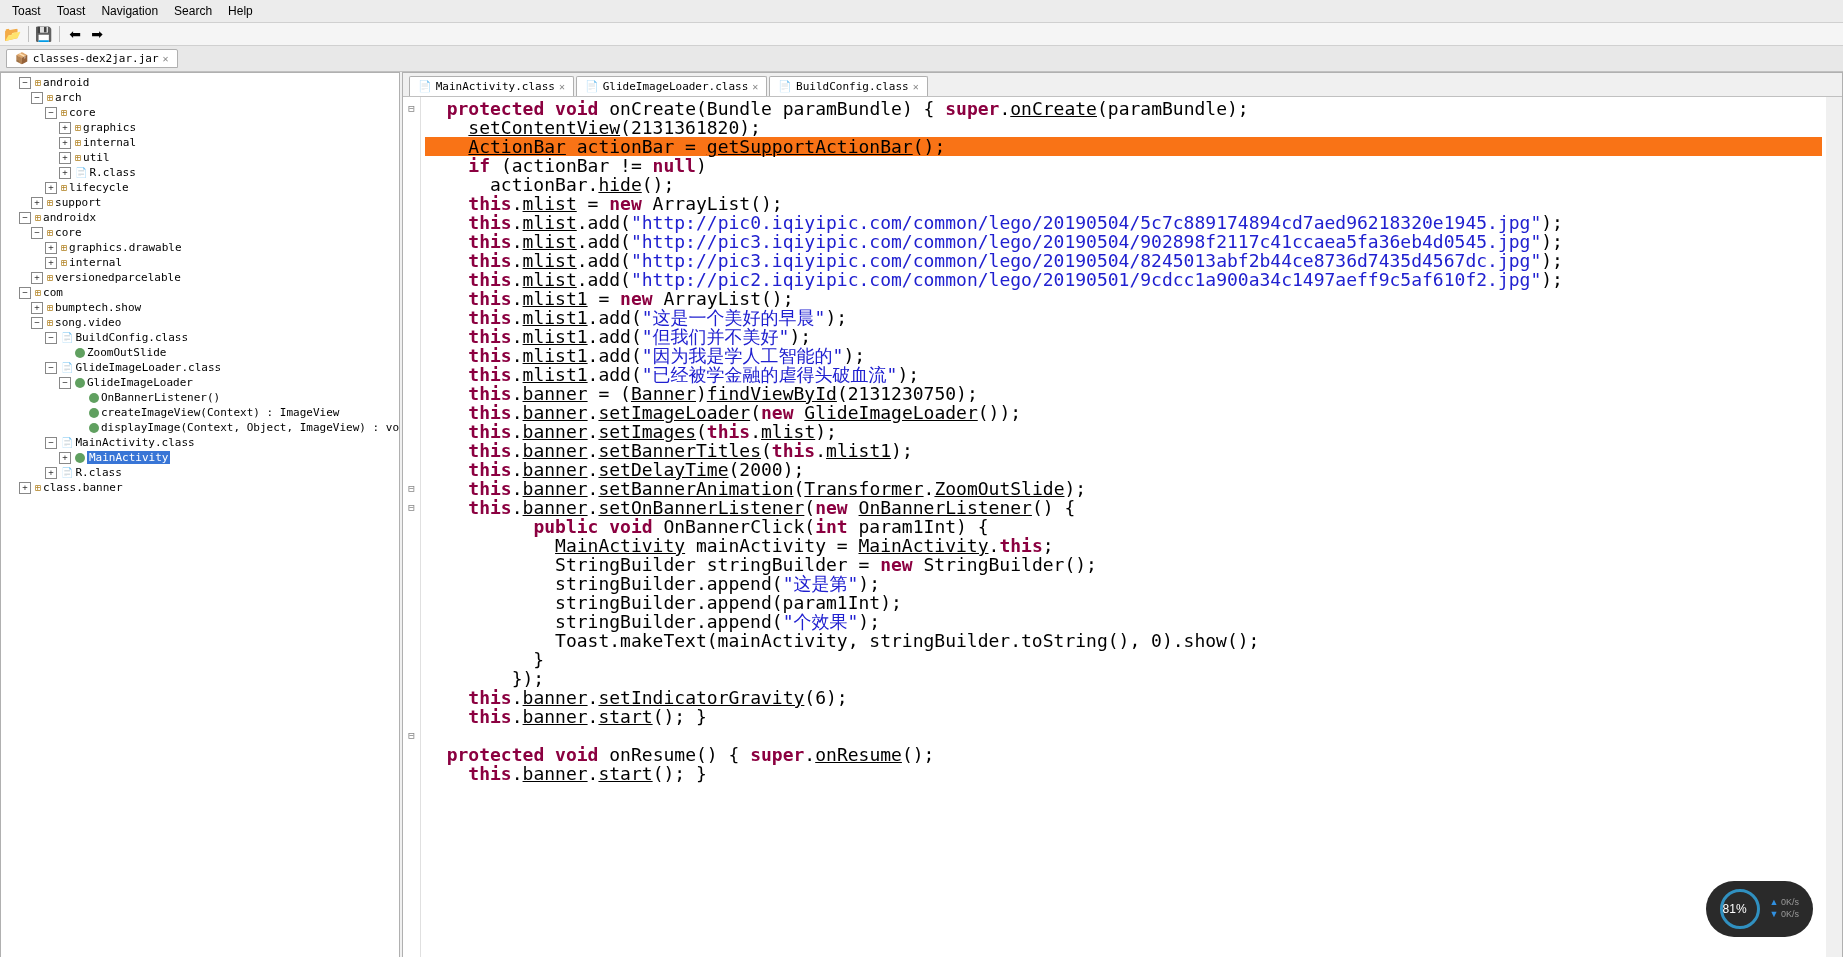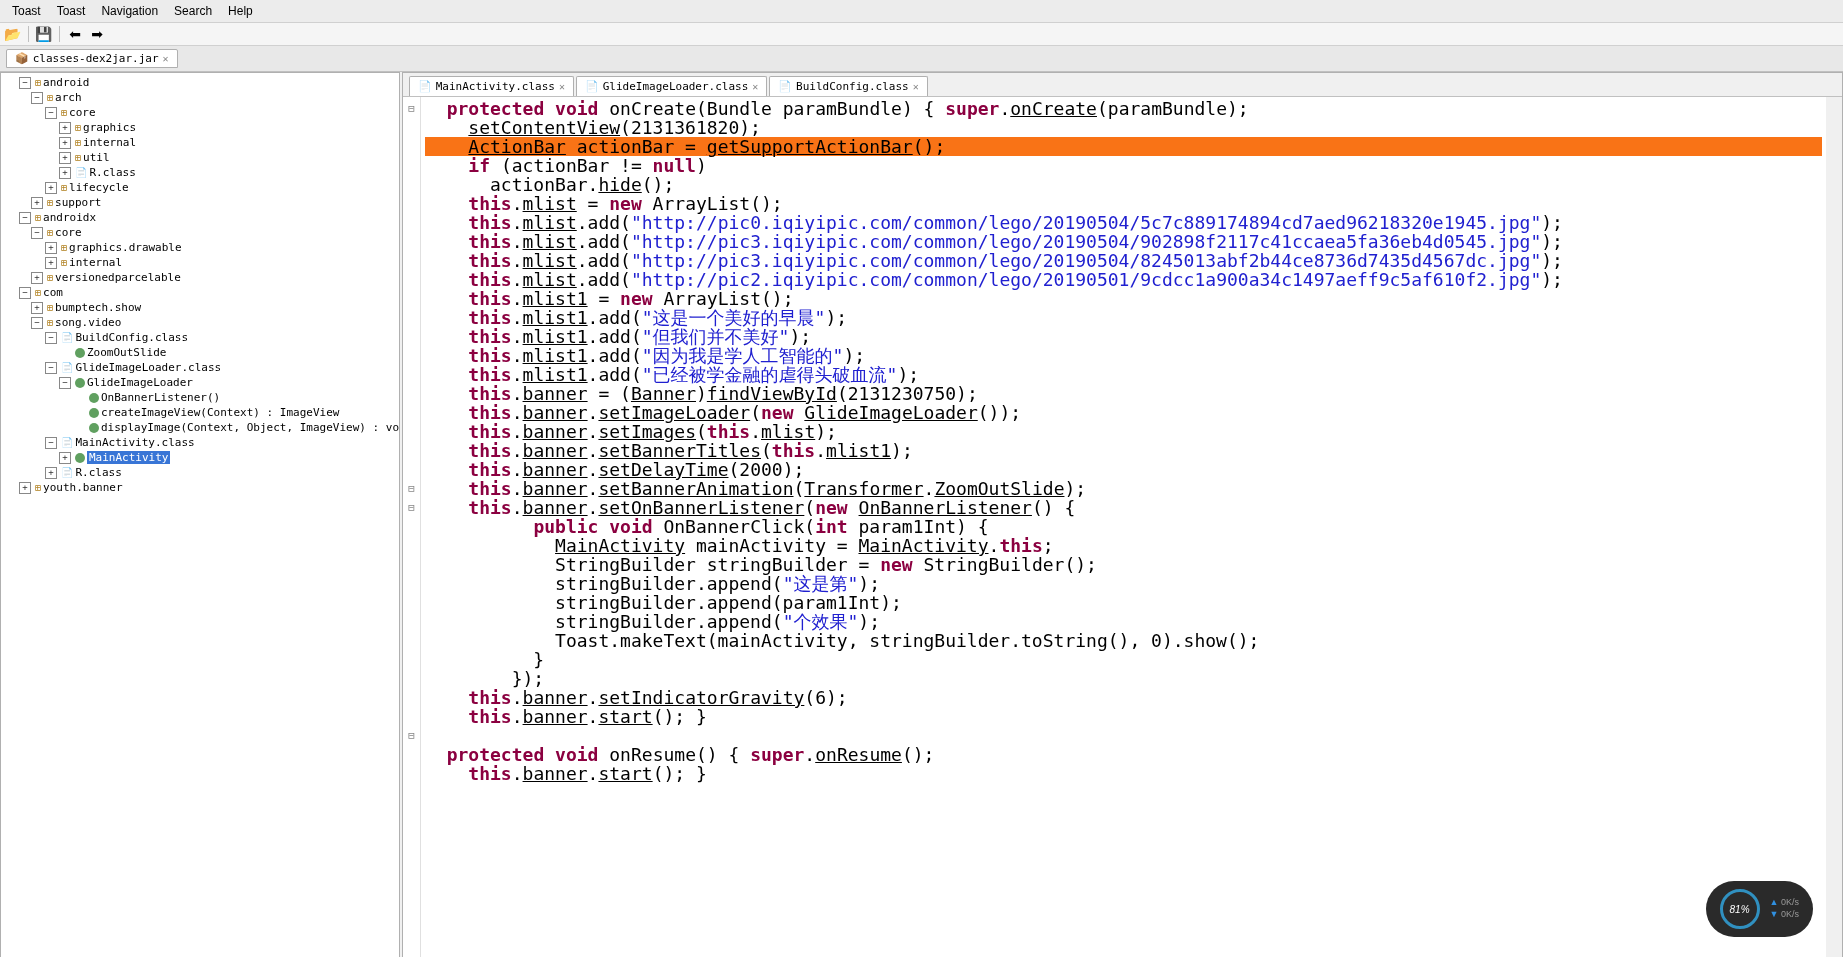--- a/index.html
+++ b/index.html
@@ -30,21 +30,21 @@
 .gutter { width: 18px; background: #fff; border-right: 1px solid #e0e0e0; font-family: monospace; font-size: 11px; color: #888; padding-top: 2px; }
 .gutter div { height: 19px; text-align: center; line-height: 19px; }
 .code-area { flex: 1; font-family: Consolas, monospace; font-size: 18px; white-space: pre; padding: 2px 4px; line-height: 19px; overflow: auto; }
 .kw { color: #8b0040; font-weight: bold; }
 .str { color: #2020d0; }
 .under { text-decoration: underline; }
 .ch { color: #2020d0; }
 .highlight-line { background: #f97316; }
 .scrollbar-v { width: 16px; background: #f0f0f0; }
 .widget { position: fixed; bottom: 20px; right: 30px; background: #2a2a2a; border-radius: 30px; padding: 8px 14px; display: flex; align-items: center; gap: 10px; color: #fff; font-size: 11px; }
-.widget-circle { width: 40px; height: 40px; border-radius: 50%; border: 3px solid #3090c0; display: flex; align-items: center; justify-content: center; font-size: 10px; font-style: italic; }
+.widget-circle { width: 40px; height: 40px; border-radius: 50%; border: 3px solid #3090c0; display: flex; align-items: center; font-size: 12px; }
 .widget-stats { font-size: 9px; color: #999; line-height: 1.3; }
 .widget-dot { color: #3090e0; }
 </style>
 </head>
 <body>
 
 <div class="menubar">
   <span>Toast</span>
   <span>Toast</span>
   <span>Navigation</span>
@@ -207,21 +207,21 @@
         </div>
       <div class="tree-node" style="padding-left:42px">
           <span class="tree-toggle">+</span>
           <span class="class-icon">📄</span> 
           <span>R.class</span>
         </div>
       <div class="tree-node">
           <span class="tree-spacer"></span>
           <span class="tree-toggle">+</span>
           <span class="pkg-icon">⊞</span> 
-          <span>youth.banner</span>
+          <span>class.banner</span>
         </div>
     </div>
   </div>
 
   <div class="editor-panel">
     <div class="editor-tabs">
       <span class="editor-tab">
           <span class="file-icon">📄</span>
           <span>MainActivity.class</span> 
           <span class="close-x">✕</span>

